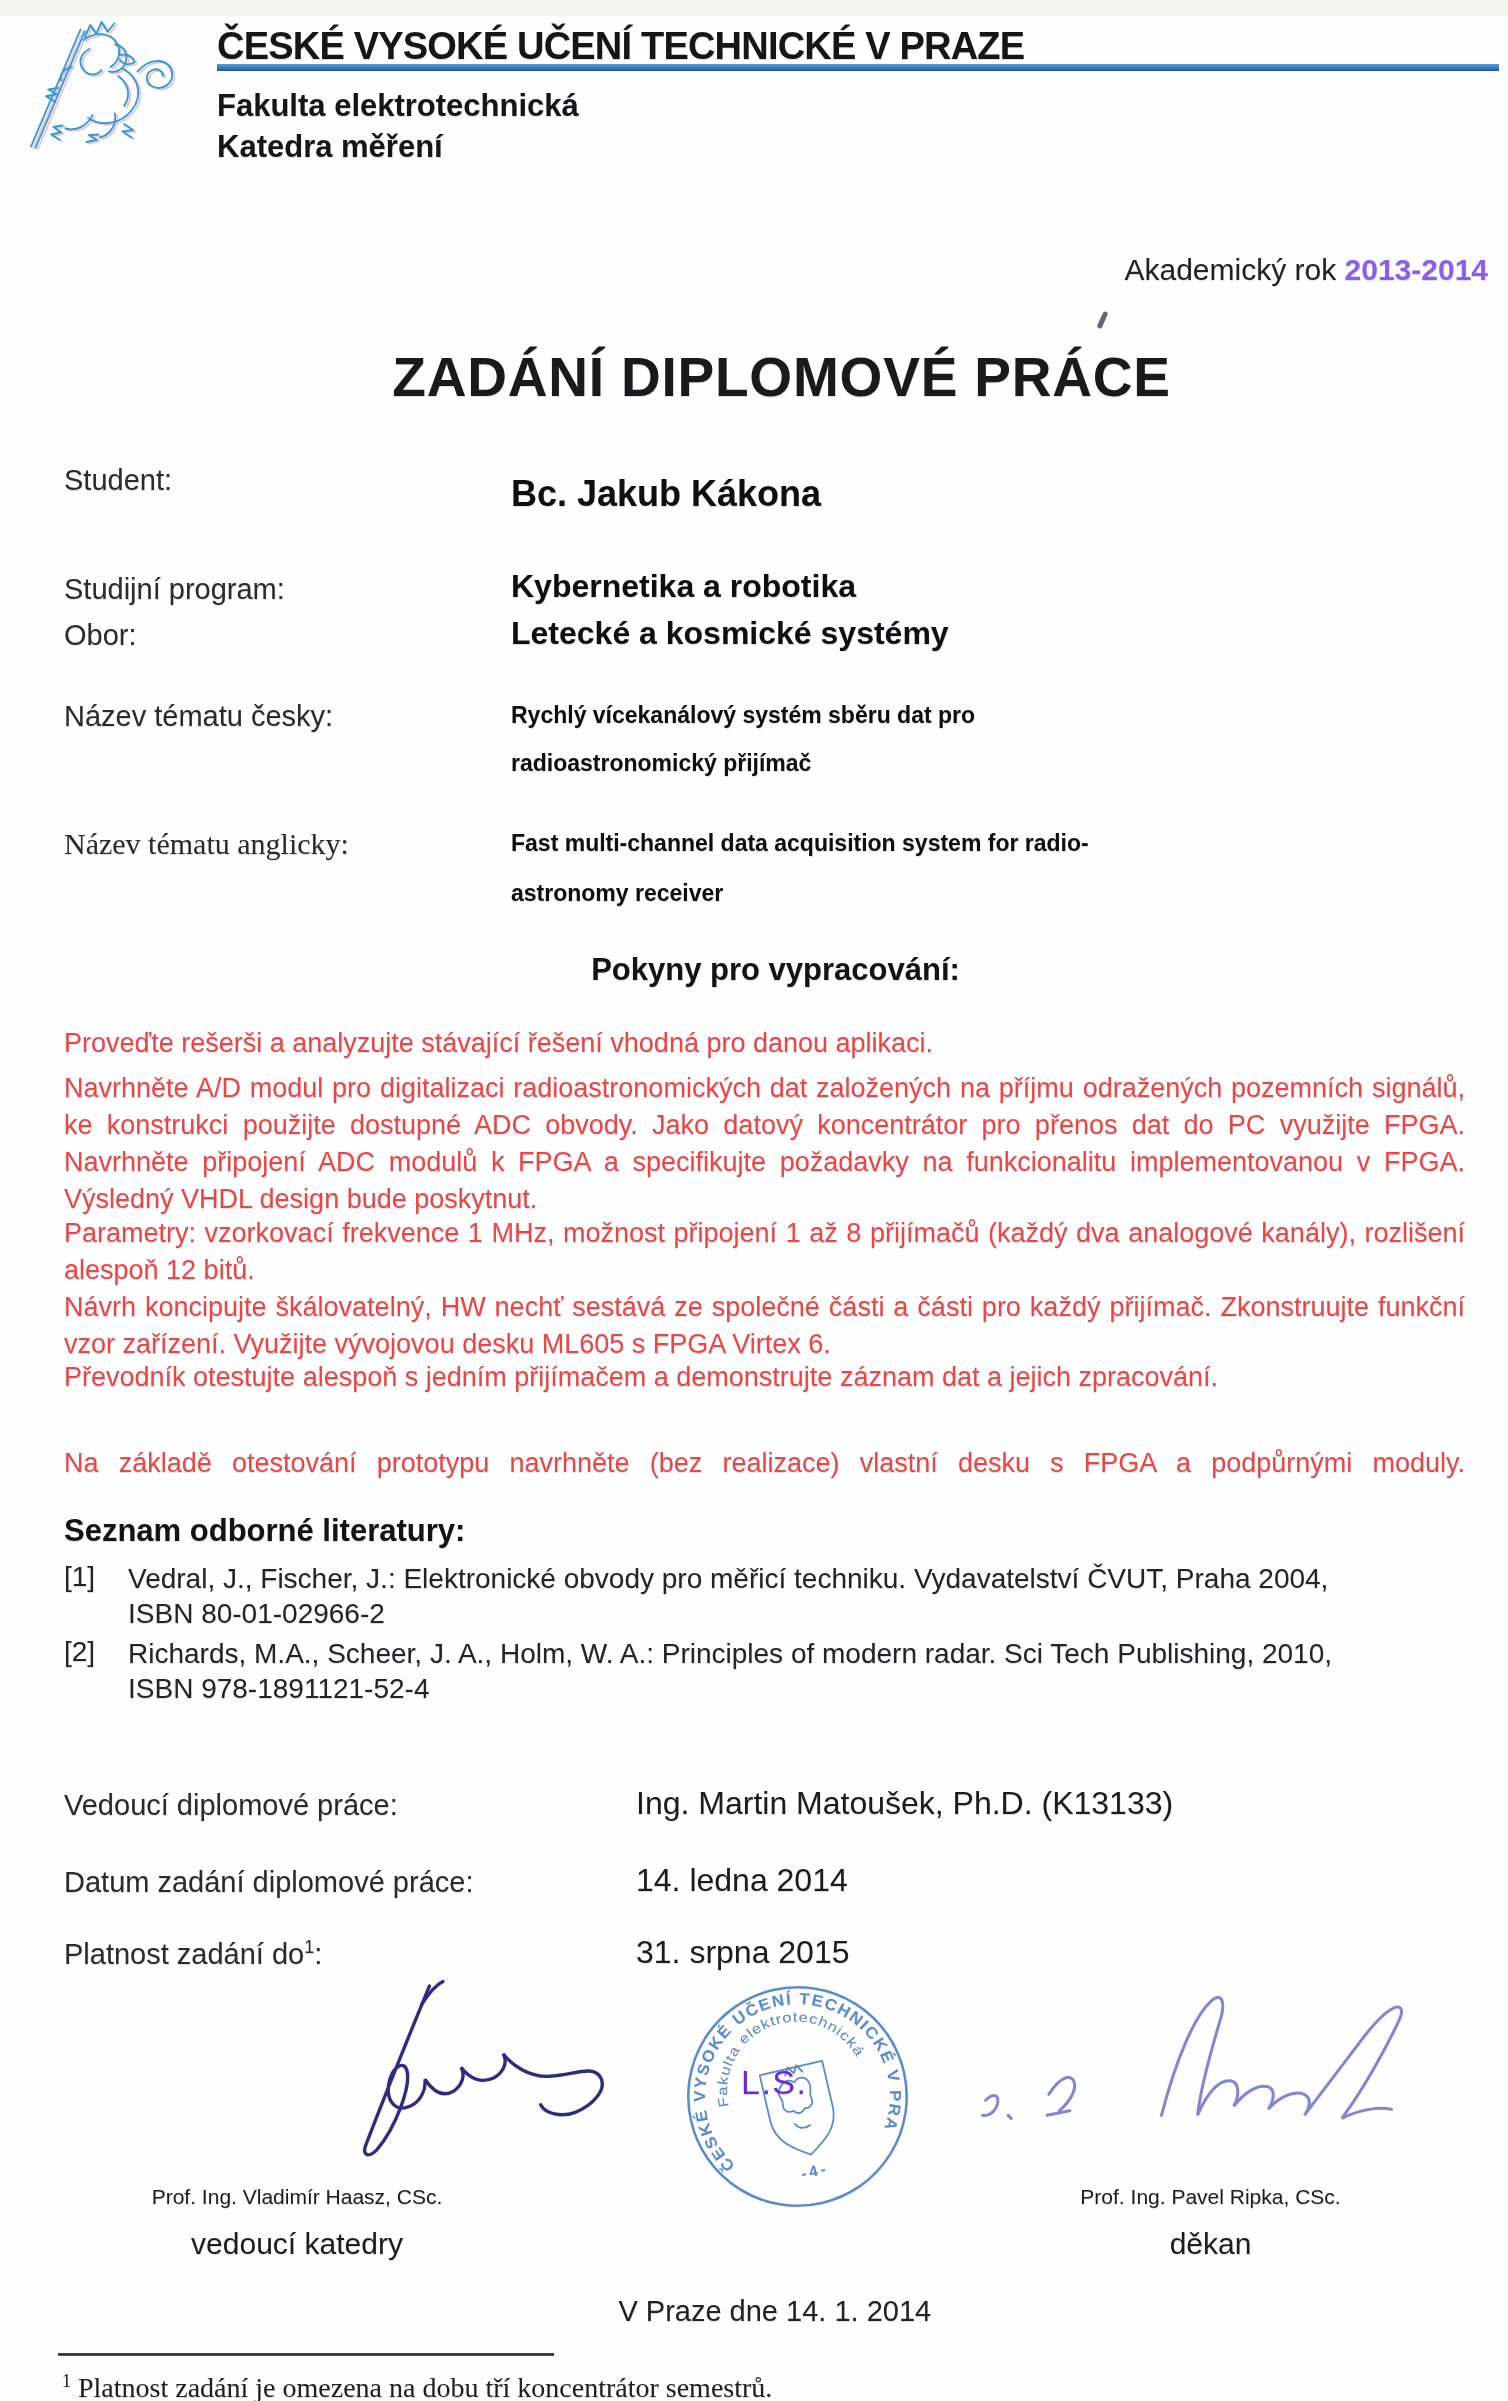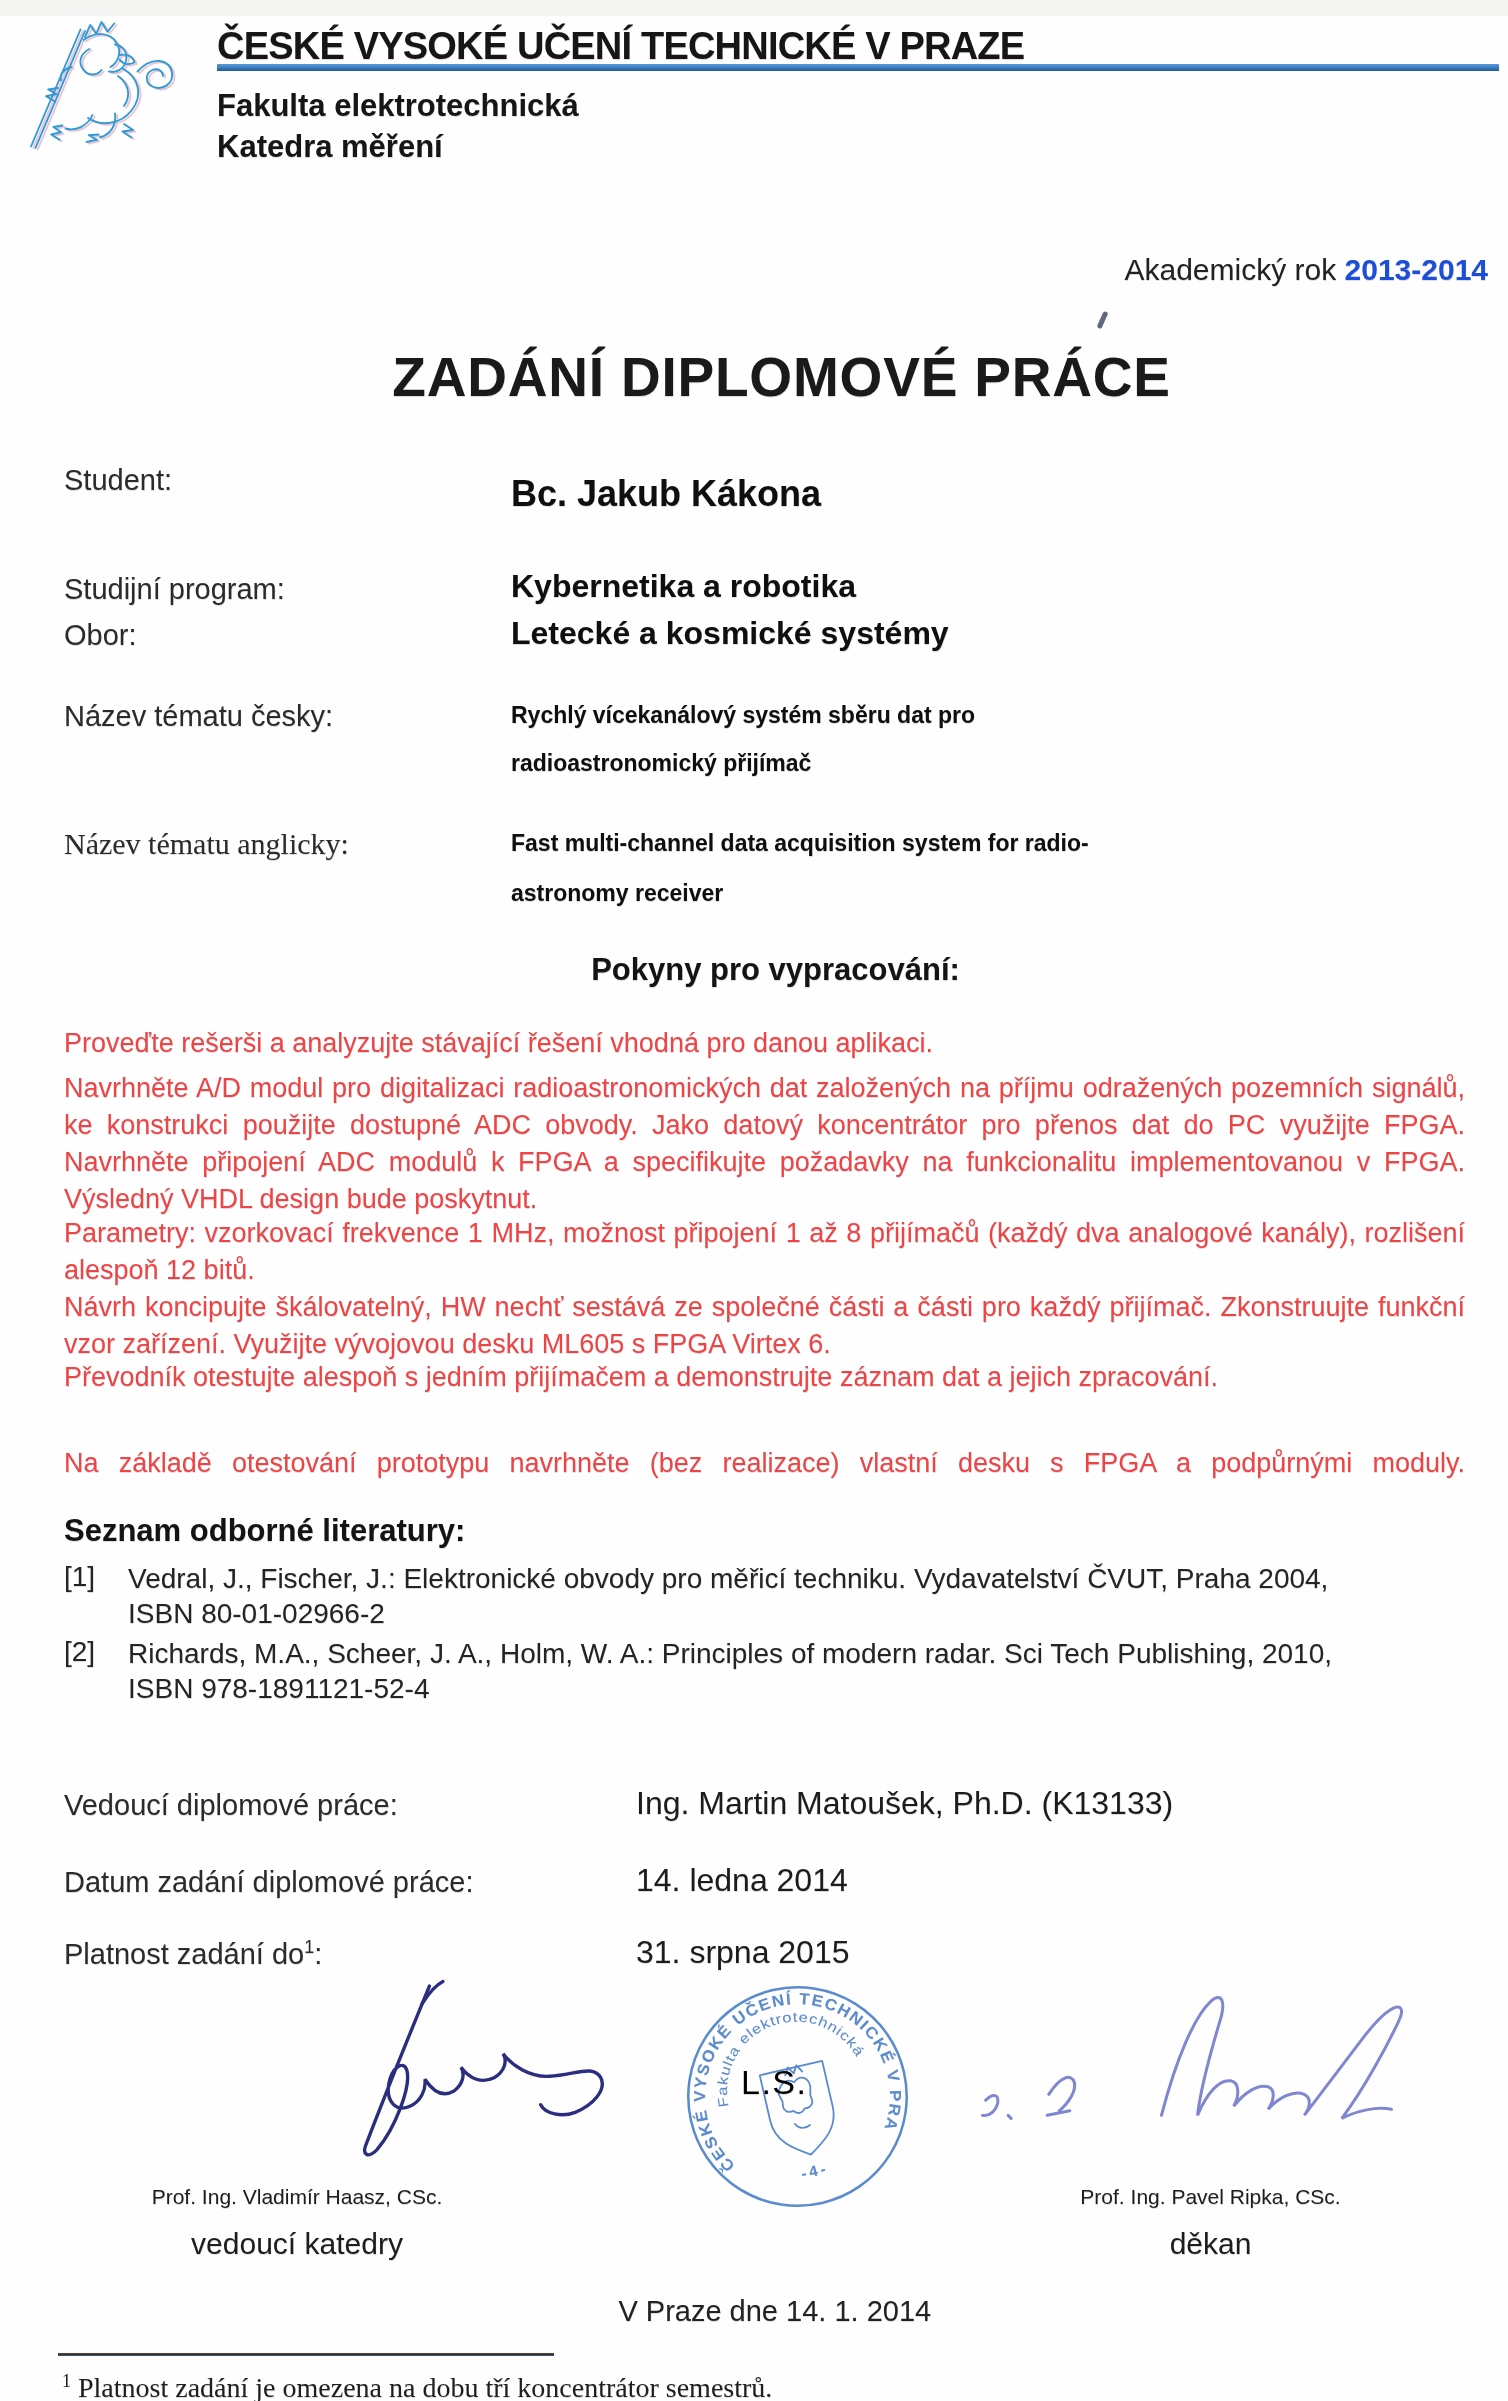--- a/index.html
+++ b/index.html
@@ -16,21 +16,21 @@
   .abs{position:absolute;}
   
   .uni-title{left:217px;top:9px;font-size:38px;font-weight:bold;letter-spacing:-0.8px;color:#161616;}
   .blue-rule{left:217px;top:48px;right:10.5px;height:6.8px;
     background:linear-gradient(180deg,var(--rule-blue-light) 0%,var(--rule-blue) 55%,var(--rule-blue-dark) 100%);}
   .faculty{left:217px;top:72px;font-size:31px;font-weight:bold;color:#161616;}
   .department{left:217px;top:113px;font-size:31px;font-weight:bold;color:#161616;}
   .logo-box{left:4.5px;top:3px;width:190px;height:132px;}
   
   .acad-year{top:237px;right:21px;font-size:30px;color:#222;}
-  .acad-year b{color:#1d4ed8;}
+  .acad-year b{color:#8b5cf6;}
   .ink-tick{left:1100px;top:295px;width:5.3px;height:18px;background:#2a3550;border-radius:3px;
     transform:rotate(24deg);opacity:.75;}
   .doc-title{left:0;top:329px;width:100%;text-align:center;font-size:55px;font-weight:bold;
     letter-spacing:0.8px;color:#1a1a1a;transform:translateX(27px);}
   
   .lbl{left:64px;font-size:29px;color:#2b2b2b;}
   .lbl-serif{font-family:var(--serif);font-size:30px;}
   .val{left:511px;font-weight:bold;color:#0f0f0f;}
   .val-lg{font-size:36px;}
   .val-md{font-size:32px;}
@@ -42,21 +42,21 @@
   .para{left:64px;width:1401px;font-size:27px;line-height:37px;text-align:justify;color:#ef4444;margin:0;}
   .para.jlast{text-align-last:justify;}
   .sec-head{left:64px;font-size:31px;font-weight:bold;color:#141414;}
   
   .lit-index{left:64px;font-size:28px;color:#242424;}
   .lit-text{left:128px;width:1346px;font-size:28px;line-height:35px;color:#242424;}
   
   .sig-name{font-size:21px;color:#1d1d1d;text-align:center;}
   .sig-role{font-size:30px;color:#1d1d1d;text-align:center;}
   .stamp-box{left:681px;top:1964px;width:233px;height:233px;transform:rotate(-13deg);opacity:.92;color:var(--stamp-blue);}
-  .ls-mark{left:741px;top:2047px;font-size:34px;color:#000000;letter-spacing:1.5px;}
+  .ls-mark{left:741px;top:2047px;font-size:34px;color:#6d28d9;letter-spacing:1.5px;}
   .place-date{left:0;top:2279px;width:100%;text-align:center;font-size:29px;color:#222;transform:translateX(20.3px);}
   .foot-rule{left:58px;top:2337px;width:496px;height:3px;
     background:linear-gradient(180deg,#6a4a28 0%,#2e2e2e 55%,#3e66a8 100%);}
   .footnote{left:62px;top:2356px;font-family:var(--serif);font-size:28px;color:#1f1f1f;}
   .footnote sup,.sup1{font-size:18px;}
   sup{line-height:0;}
   svg{display:block;}
 </style>
 </head>
 <body>

